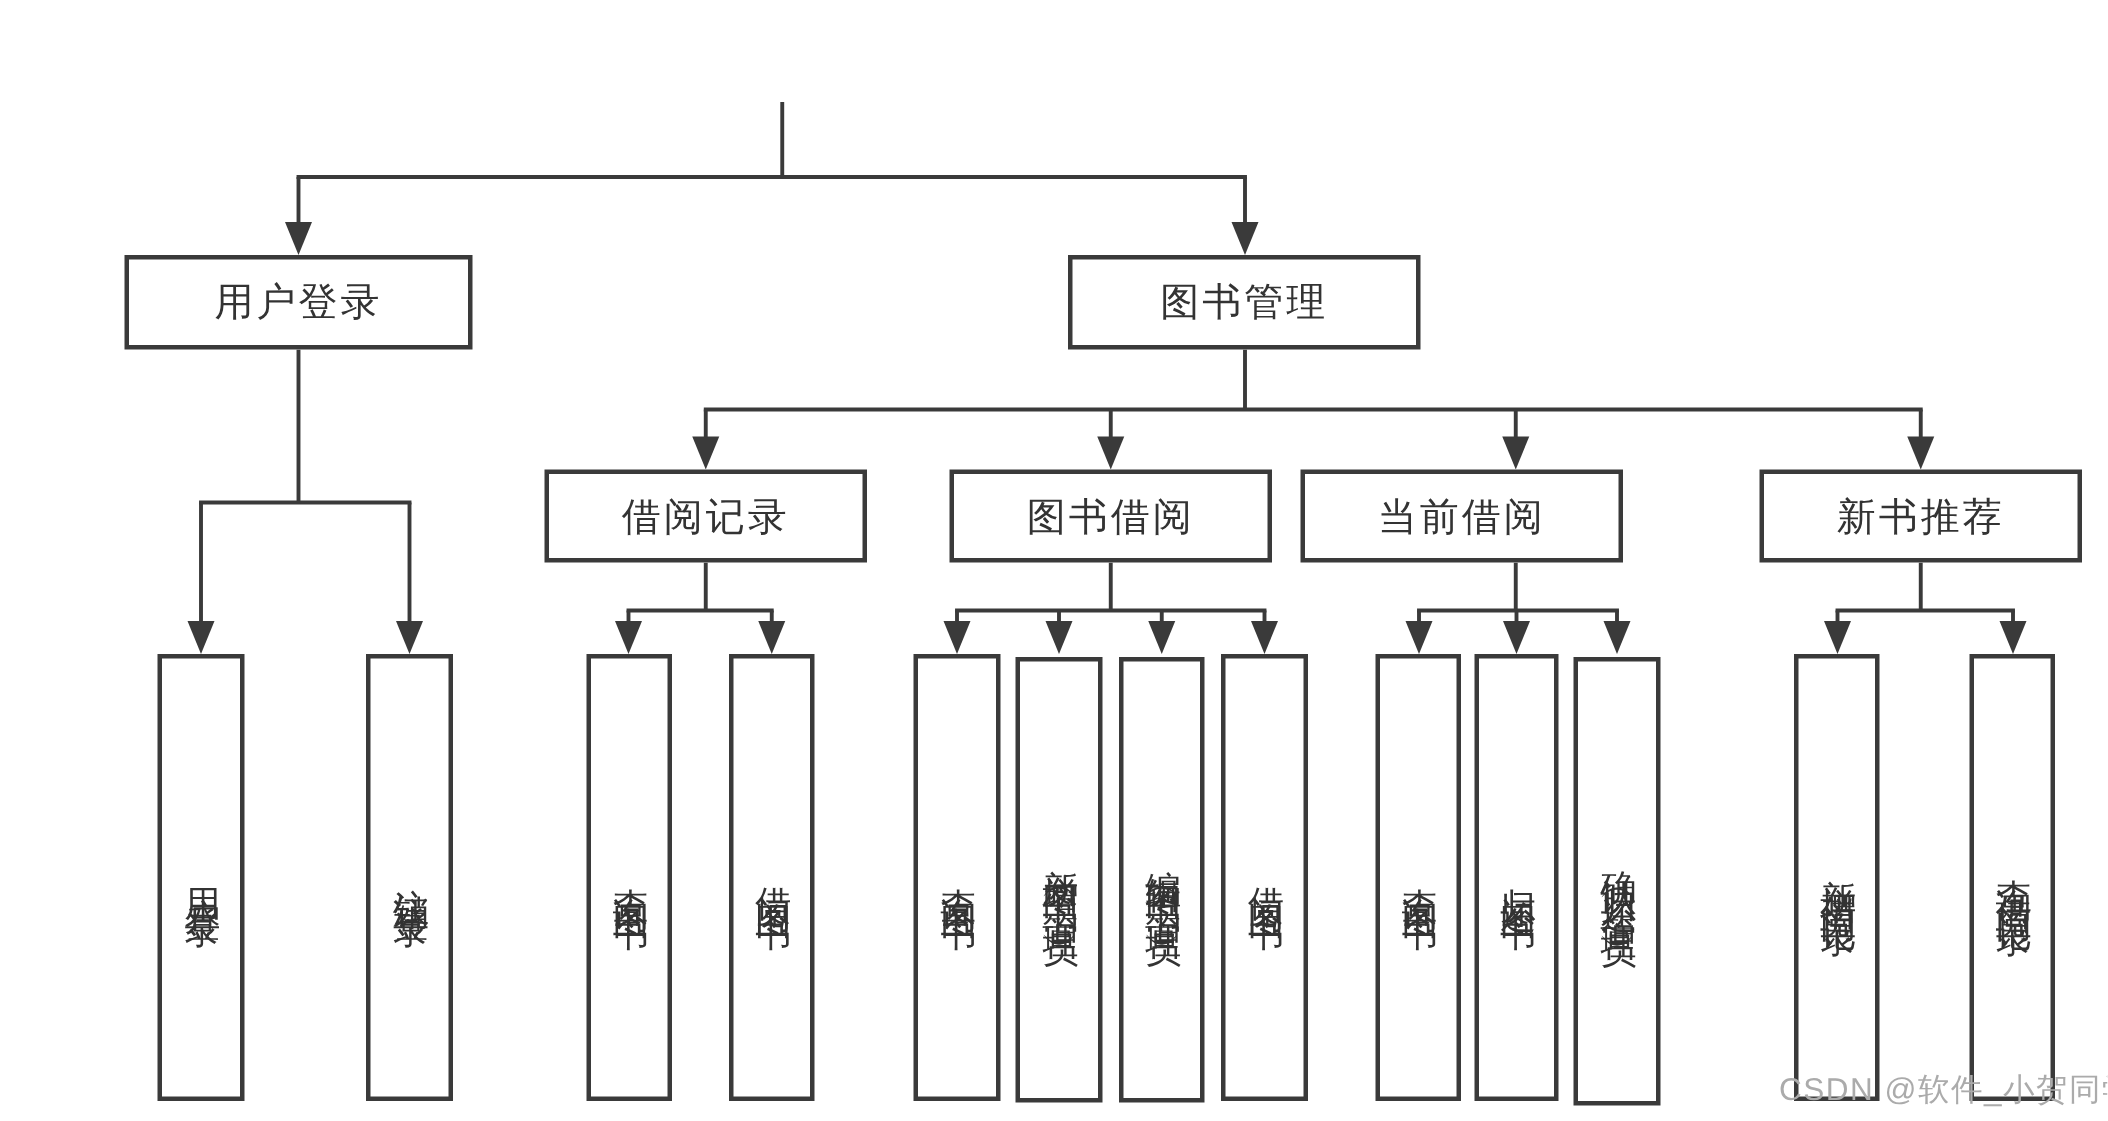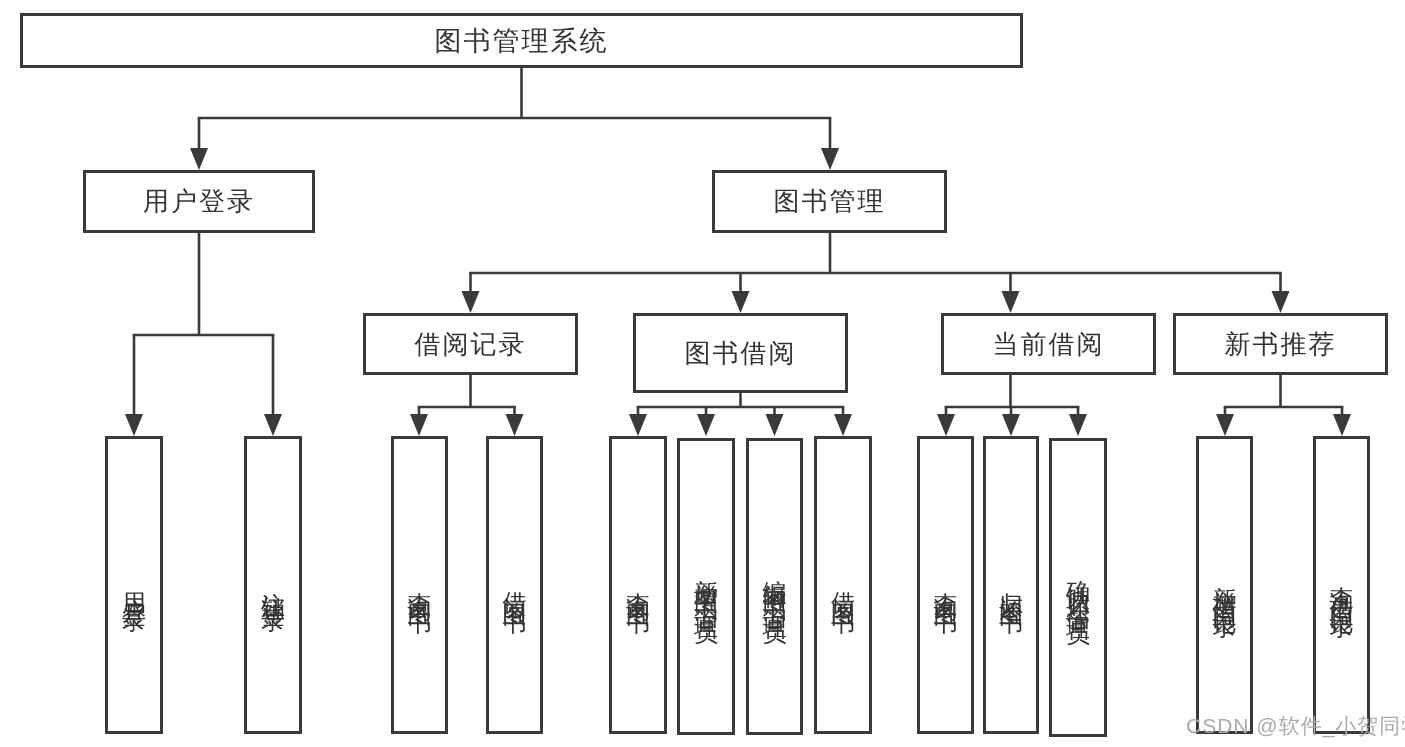--- a/index.html
+++ b/index.html
@@ -123,38 +123,35 @@
     <g>
       <line x1="1280.5" y1="375" x2="1280.5" y2="407"></line>
       <line x1="1223.7" y1="407" x2="1343.3" y2="407"></line>
       <line x1="1225" y1="407" x2="1225" y2="416"></line>
       <polygon points="1216,414 1234,414 1225,436" fill="#3a3a3a" stroke="none"></polygon>
       <line x1="1342" y1="407" x2="1342" y2="416"></line>
       <polygon points="1333,414 1351,414 1342,436" fill="#3a3a3a" stroke="none"></polygon>
     </g>
   </svg>
 
-  <div class="box hbox root-box" style="left:20px; top:13px; width:1003px; height:55px;">
-    <span>图书管理系统</span>
-  </div>
 
   <div class="box hbox" style="left:83px; top:170px; width:232px; height:63px;">
     <span>用户登录</span>
   </div>
   <div class="box hbox" style="left:712px; top:170px; width:235px; height:63px;">
     <span>图书管理</span>
   </div>
 
   <div class="box hbox" style="left:363px; top:313px; width:215px; height:62px;">
     <span>借阅记录</span>
   </div>
-  <div class="box hbox" style="left:633px; top:313px; width:215px; height:80px;">
+  <div class="box hbox" style="left:633px; top:313px; width:215px; height:62px;">
     <span>图书借阅</span>
   </div>
-  <div class="box hbox" style="left:941px; top:313px; width:215px; height:62px;">
+  <div class="box hbox" style="left:867px; top:313px; width:215px; height:62px;">
     <span>当前借阅</span>
   </div>
   <div class="box hbox" style="left:1173px; top:313px; width:215px; height:62px;">
     <span>新书推荐</span>
   </div>
 
   <div class="box vbox" style="left:105px; top:436px; width:58px; height:298px;">
     <span>用户登录</span>
   </div>
   <div class="box vbox" style="left:244px; top:436px; width:58px; height:298px;">

